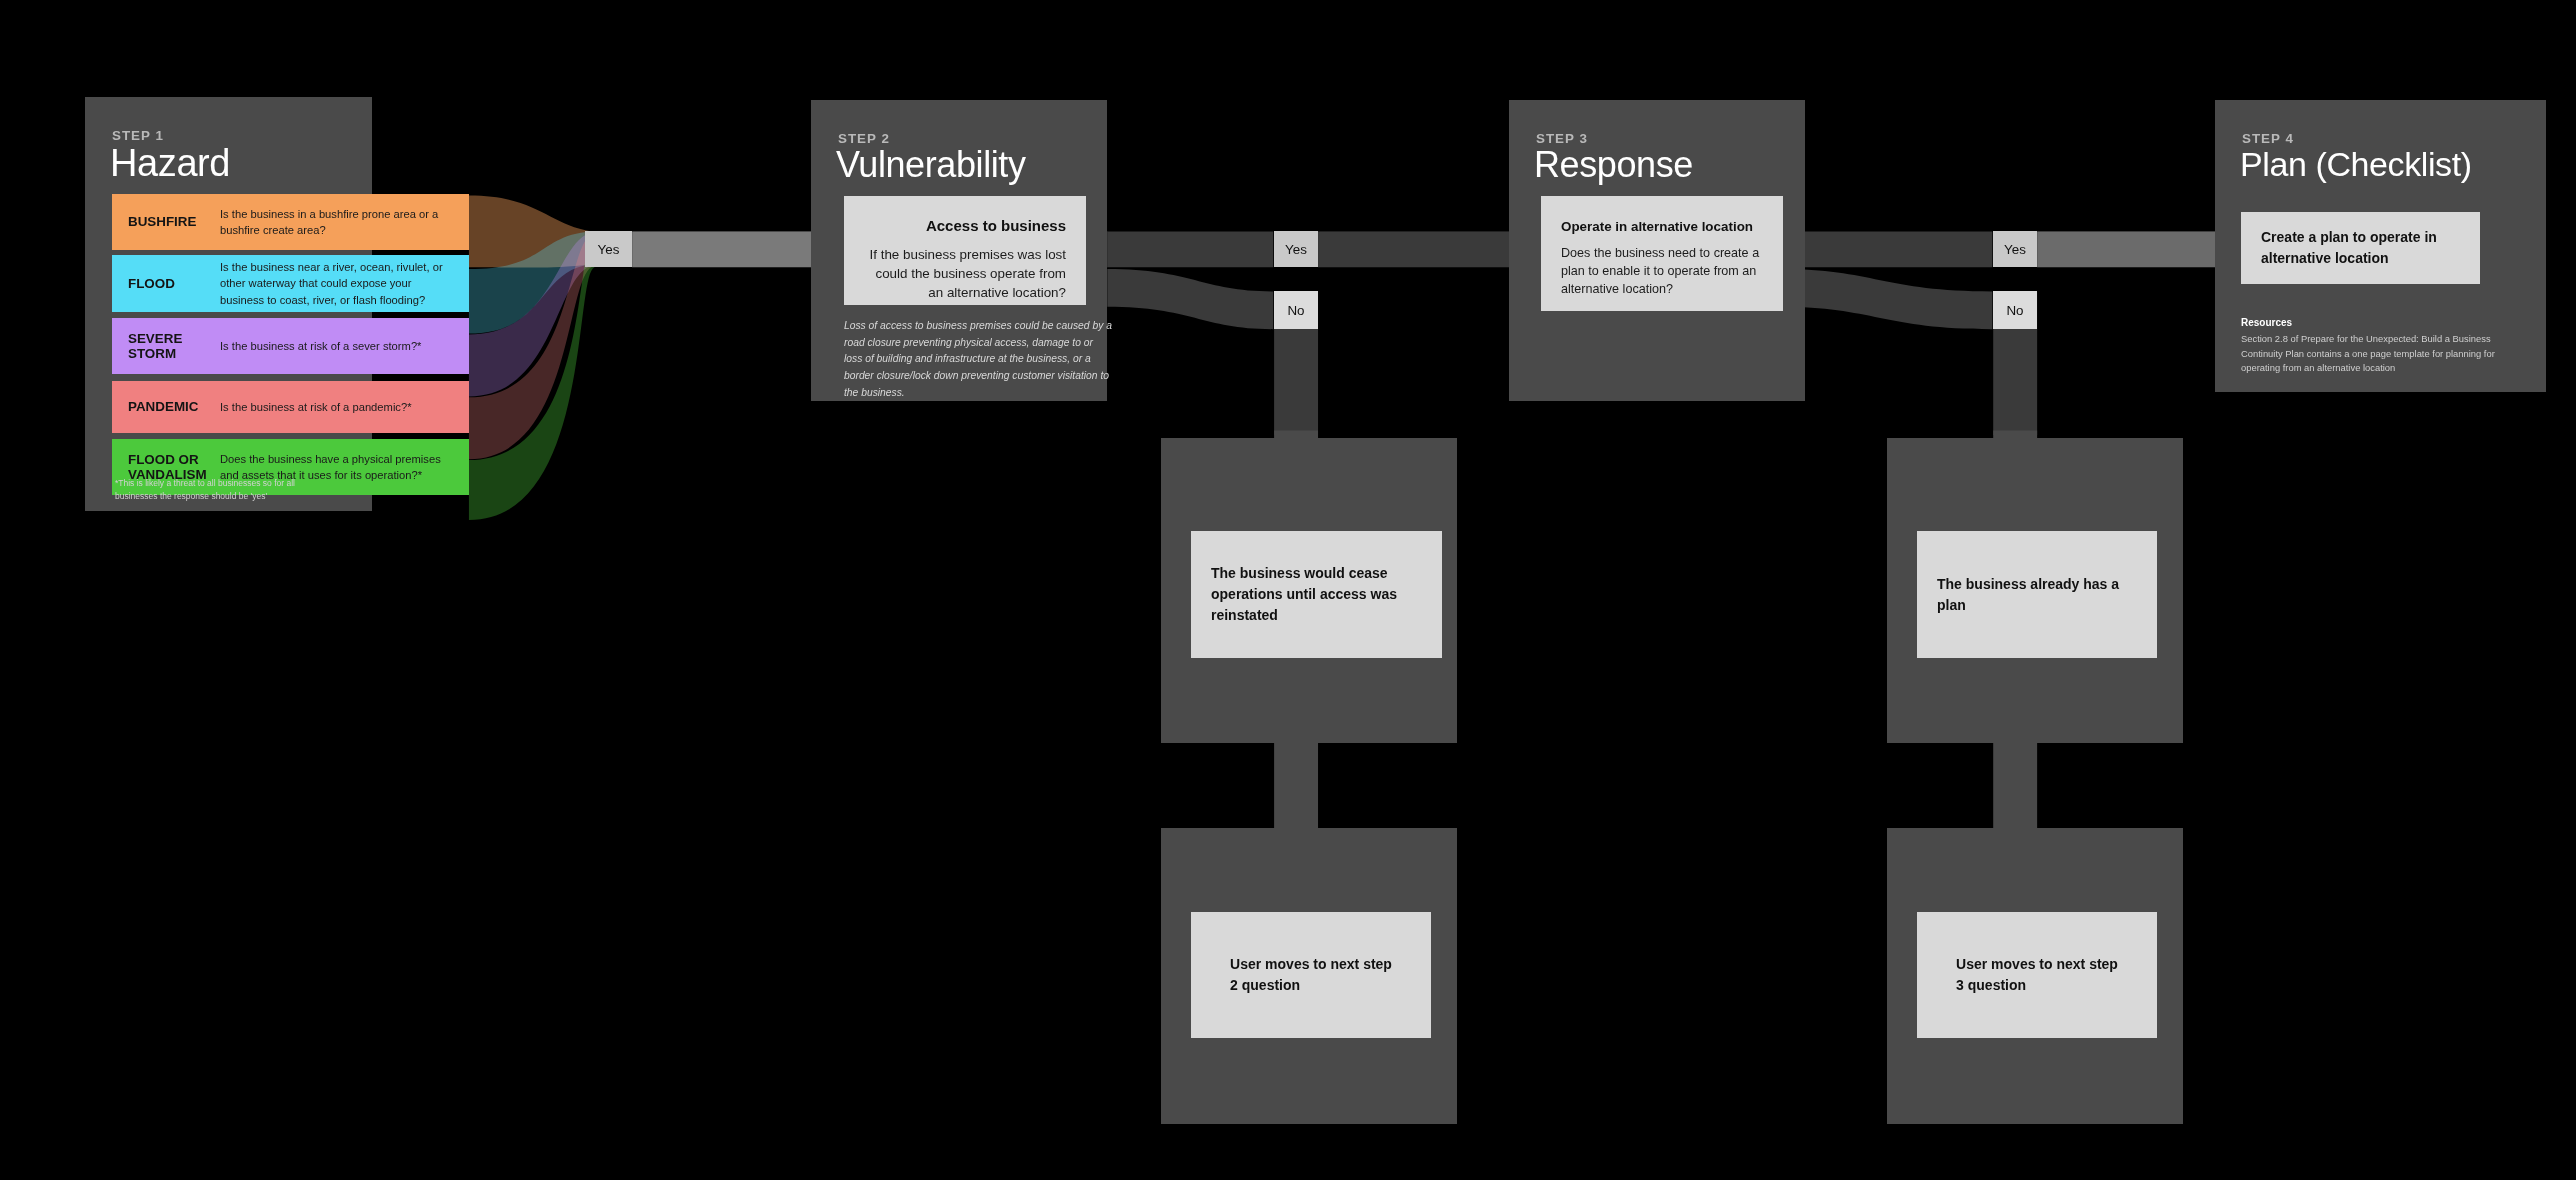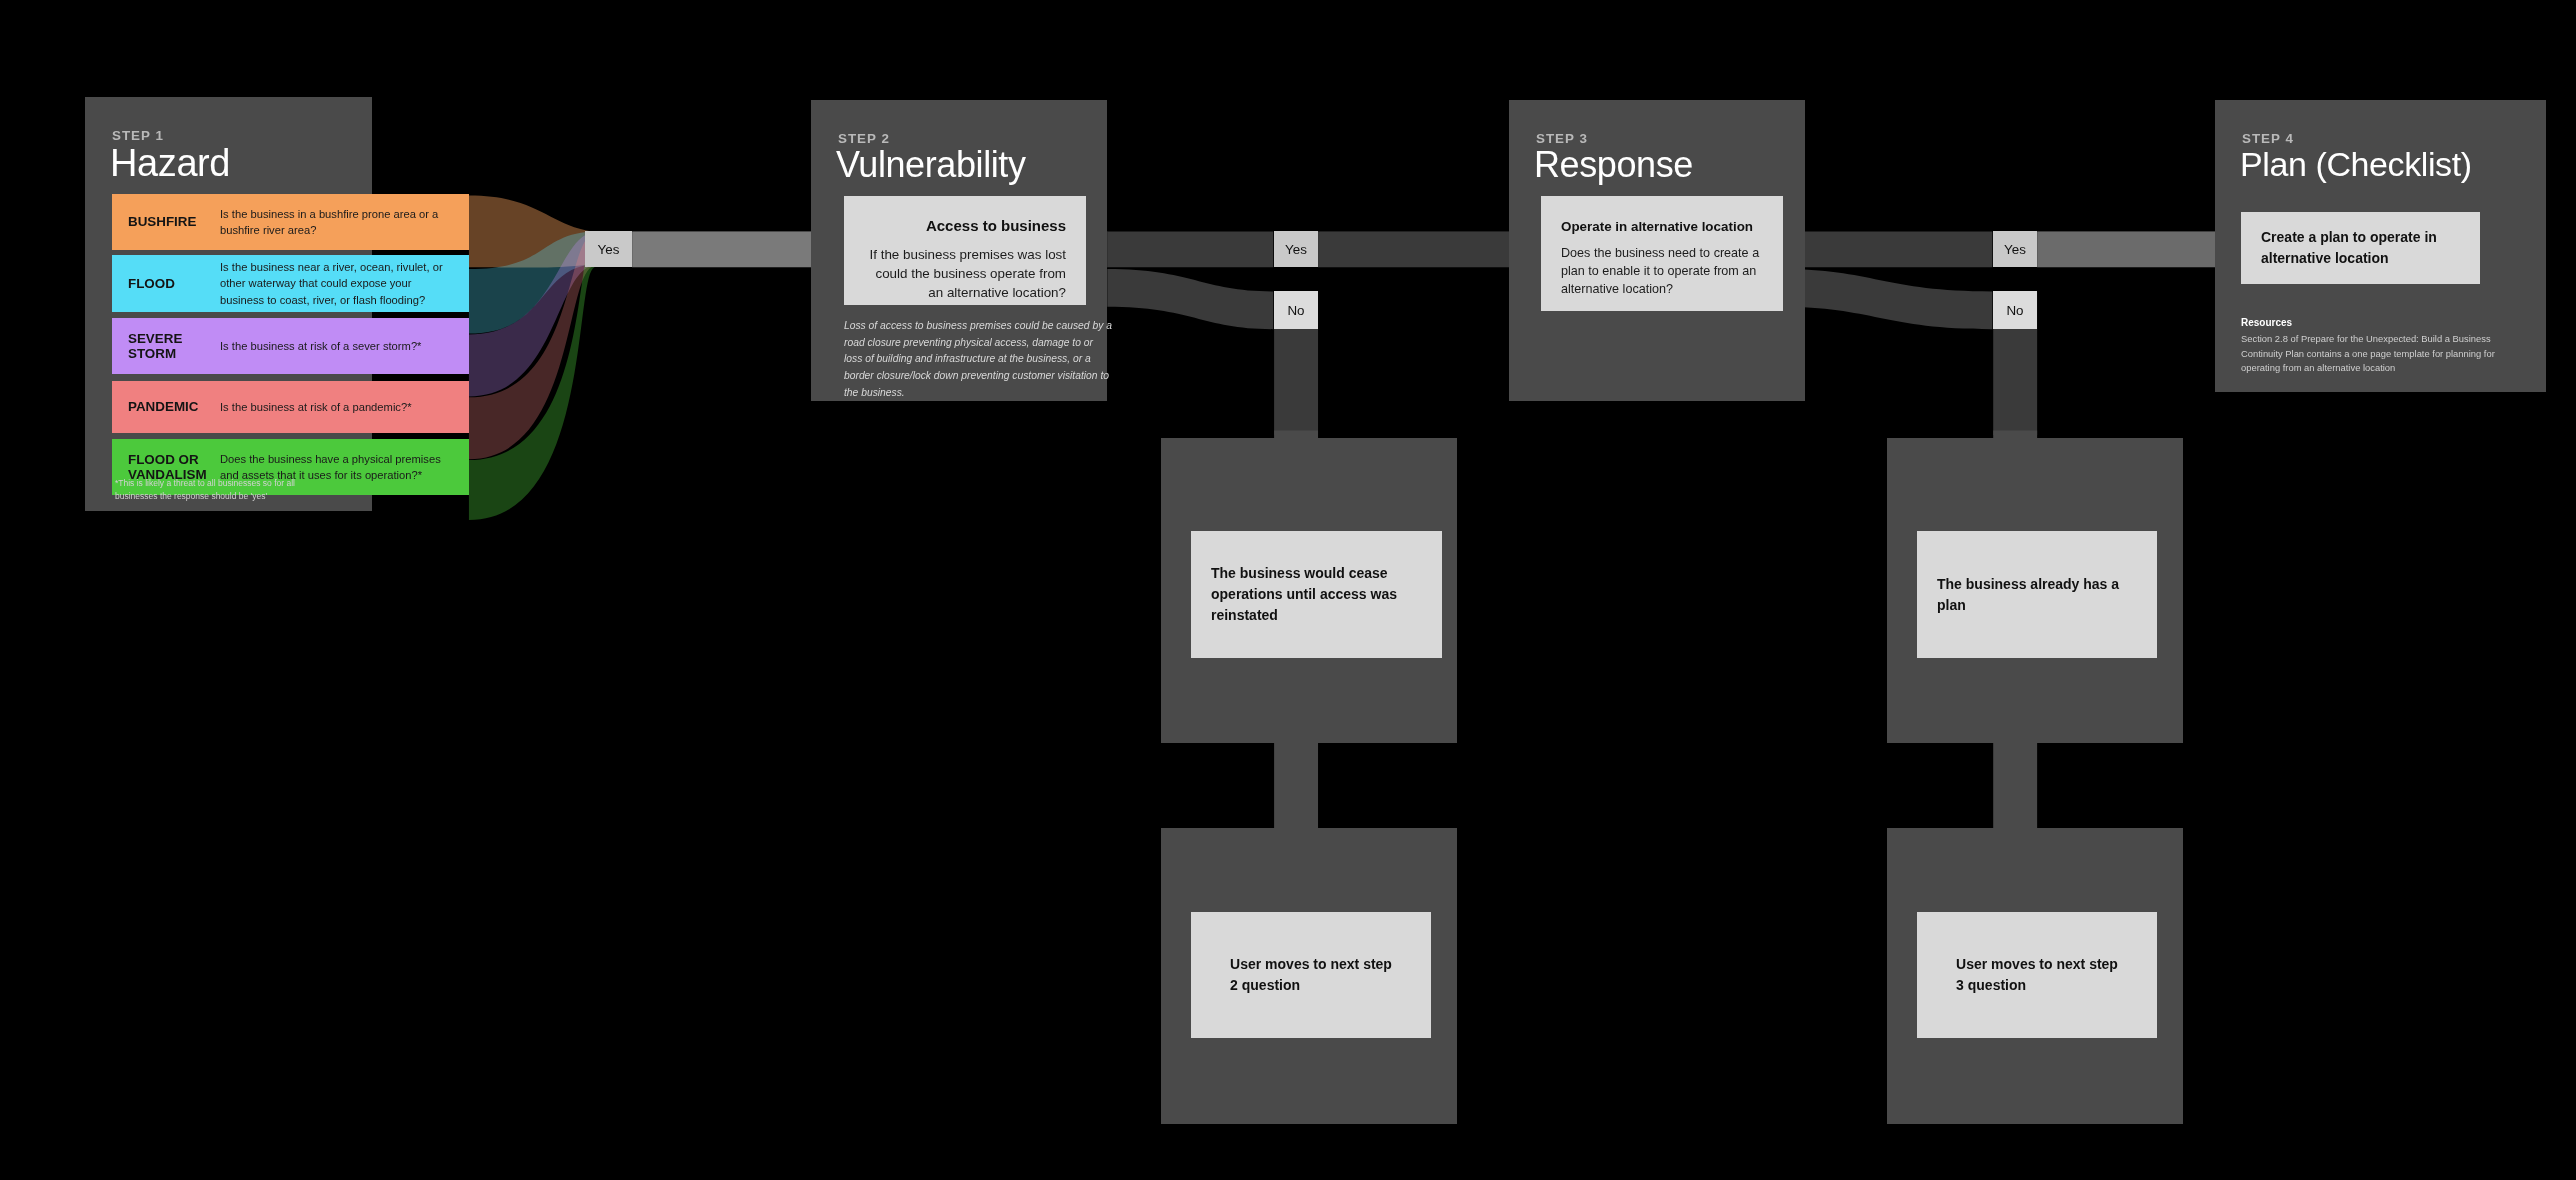--- a/index.html
+++ b/index.html
@@ -125,21 +125,21 @@
 3 question</div>
   </div>
 
   <div class="panel" style="left:85px;top:97px;width:287px;height:414px;">
     <div class="step-label" style="position:absolute;left:27px;top:31px;">STEP 1</div>
     <div class="step-title" style="position:absolute;left:25px;top:47px;font-size:38px;">Hazard</div>
   </div>
 
   <div class="hazard" style="left:112px;top:194px;width:357px;height:56px;background:#f5a05a;">
     <div class="hz-name">BUSHFIRE</div>
-    <div class="hz-q">Is the business in a bushfire prone area or a bushfire river area?</div>
+    <div class="hz-q">Is the business in a bushfire prone area or a bushfire create area?</div>
   </div>
 
   <div class="hazard" style="left:112px;top:255px;width:357px;height:57px;background:#55ddf7;">
     <div class="hz-name">FLOOD</div>
     <div class="hz-q">Is the business near a river, ocean, rivulet, or other waterway that could expose your business to coast, river, or flash flooding?</div>
   </div>
 
   <div class="hazard" style="left:112px;top:318px;width:357px;height:56px;background:#c08cf5;">
     <div class="hz-name">SEVERE STORM</div>
     <div class="hz-q">Is the business at risk of a sever storm?*</div>

